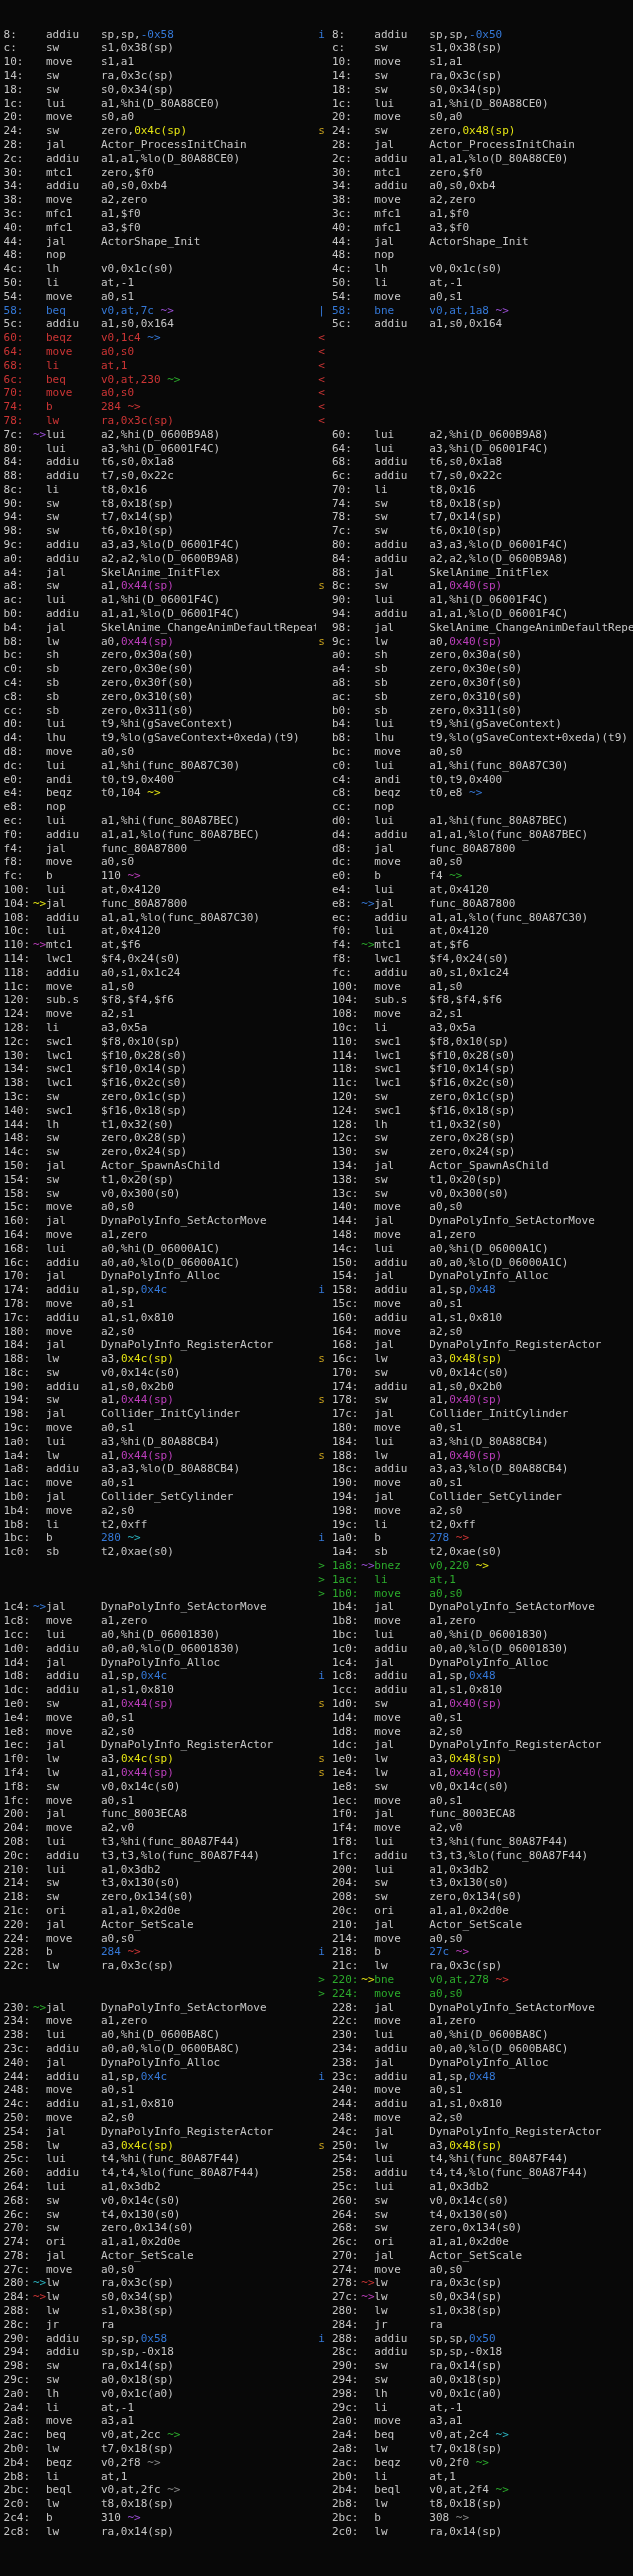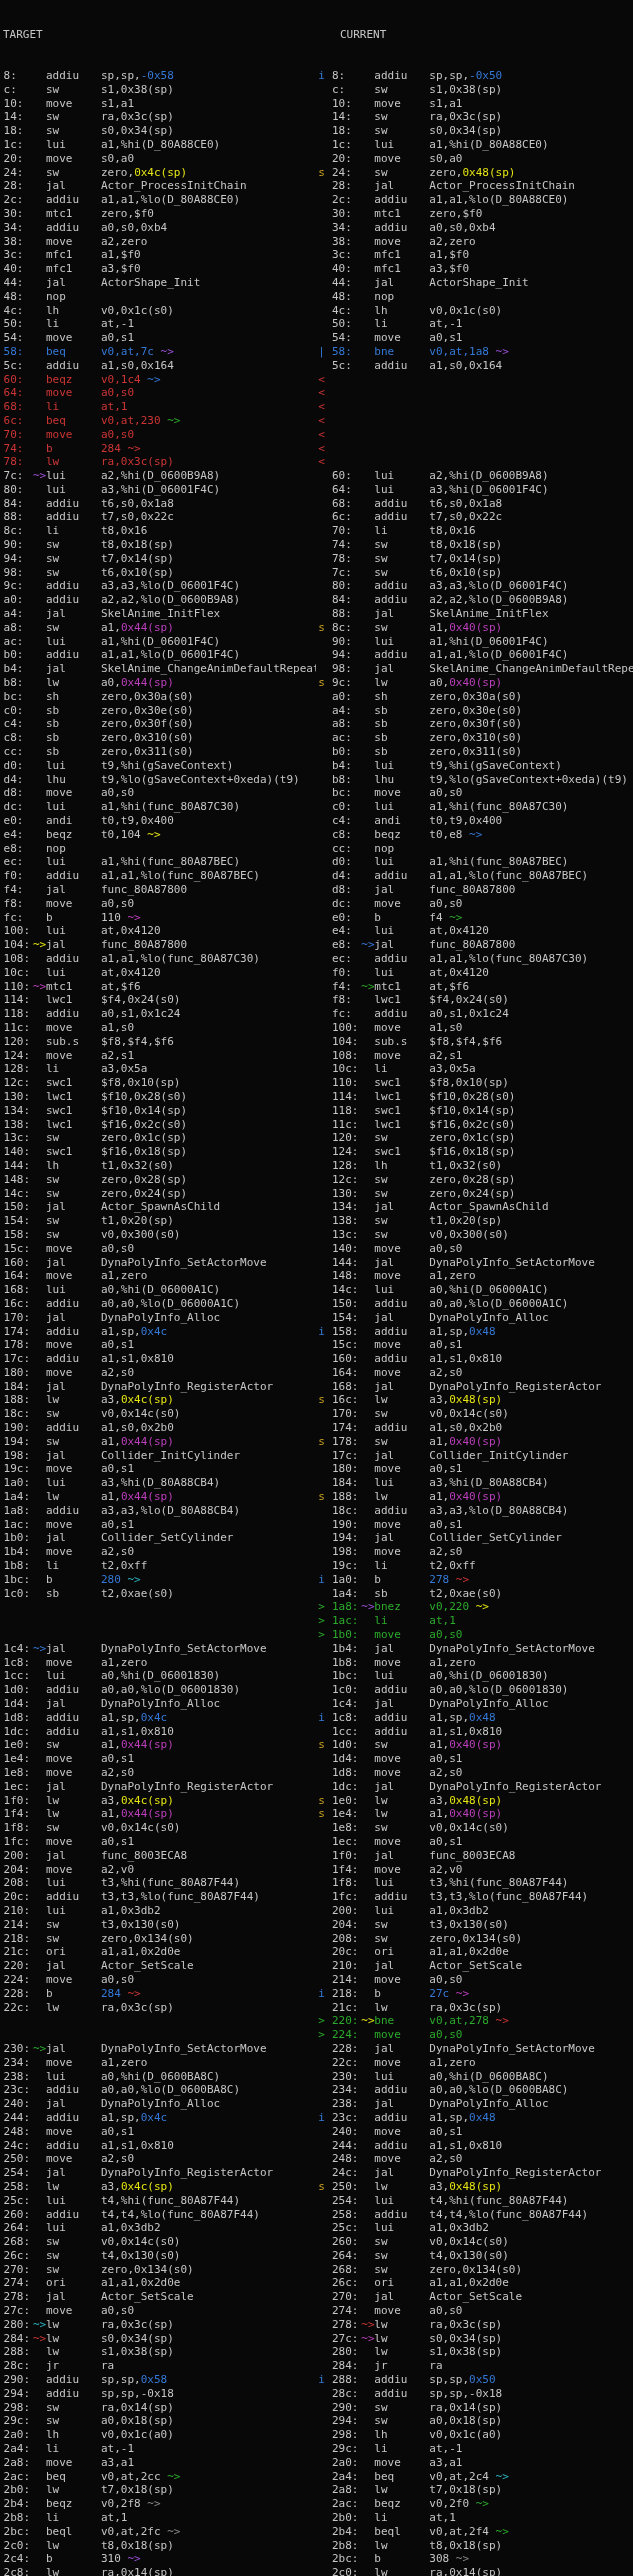--- a/index.html
+++ b/index.html
@@ -16,19 +16,15 @@
   .half.rgt{width:317px;}
   .a{display:inline-block;width:33px;padding-left:3.6px;box-sizing:border-box;}
   .ai{display:inline-block;width:13px;}
   .mn{display:inline-block;width:55px;}
   .mk{display:inline-block;width:12.3px;padding-left:2.2px;box-sizing:border-box;}
 </style>
 </head>
 <body>
 
 <div id="diff">
-  <div class="hdr">
-    <span class="hl">TARGET</span>
-    <span class="hr">CURRENT</span>
-  </div>
   <div id="rows"><div class="line"><span class="half"><span class="a">8:</span><span class="ai"> </span><span class="mn">addiu</span><span>sp,sp,</span><span style="color: rgb(53, 121, 216);">-0x58</span></span><span class="half rgt"><span class="mk" style="color: rgb(53, 121, 216);">i</span><span class="a">8:</span><span class="ai"> </span><span class="mn">addiu</span><span>sp,sp,</span><span style="color: rgb(53, 121, 216);">-0x50</span></span></div><div class="line"><span class="half"><span class="a">c:</span><span class="ai"> </span><span class="mn">sw</span><span>s1,0x38(sp)</span></span><span class="half rgt"><span class="mk"> </span><span class="a">c:</span><span class="ai"> </span><span class="mn">sw</span><span>s1,0x38(sp)</span></span></div><div class="line"><span class="half"><span class="a">10:</span><span class="ai"> </span><span class="mn">move</span><span>s1,a1</span></span><span class="half rgt"><span class="mk"> </span><span class="a">10:</span><span class="ai"> </span><span class="mn">move</span><span>s1,a1</span></span></div><div class="line"><span class="half"><span class="a">14:</span><span class="ai"> </span><span class="mn">sw</span><span>ra,0x3c(sp)</span></span><span class="half rgt"><span class="mk"> </span><span class="a">14:</span><span class="ai"> </span><span class="mn">sw</span><span>ra,0x3c(sp)</span></span></div><div class="line"><span class="half"><span class="a">18:</span><span class="ai"> </span><span class="mn">sw</span><span>s0,0x34(sp)</span></span><span class="half rgt"><span class="mk"> </span><span class="a">18:</span><span class="ai"> </span><span class="mn">sw</span><span>s0,0x34(sp)</span></span></div><div class="line"><span class="half"><span class="a">1c:</span><span class="ai"> </span><span class="mn">lui</span><span>a1,%hi(D_80A88CE0)</span></span><span class="half rgt"><span class="mk"> </span><span class="a">1c:</span><span class="ai"> </span><span class="mn">lui</span><span>a1,%hi(D_80A88CE0)</span></span></div><div class="line"><span class="half"><span class="a">20:</span><span class="ai"> </span><span class="mn">move</span><span>s0,a0</span></span><span class="half rgt"><span class="mk"> </span><span class="a">20:</span><span class="ai"> </span><span class="mn">move</span><span>s0,a0</span></span></div><div class="line"><span class="half"><span class="a">24:</span><span class="ai"> </span><span class="mn">sw</span><span>zero,</span><span style="color: rgb(229, 229, 18);">0x4c(sp)</span></span><span class="half rgt"><span class="mk" style="color: rgb(201, 162, 30);">s</span><span class="a">24:</span><span class="ai"> </span><span class="mn">sw</span><span>zero,</span><span style="color: rgb(229, 229, 18);">0x48(sp)</span></span></div><div class="line"><span class="half"><span class="a">28:</span><span class="ai"> </span><span class="mn">jal</span><span>Actor_ProcessInitChain</span></span><span class="half rgt"><span class="mk"> </span><span class="a">28:</span><span class="ai"> </span><span class="mn">jal</span><span>Actor_ProcessInitChain</span></span></div><div class="line"><span class="half"><span class="a">2c:</span><span class="ai"> </span><span class="mn">addiu</span><span>a1,a1,%lo(D_80A88CE0)</span></span><span class="half rgt"><span class="mk"> </span><span class="a">2c:</span><span class="ai"> </span><span class="mn">addiu</span><span>a1,a1,%lo(D_80A88CE0)</span></span></div><div class="line"><span class="half"><span class="a">30:</span><span class="ai"> </span><span class="mn">mtc1</span><span>zero,$f0</span></span><span class="half rgt"><span class="mk"> </span><span class="a">30:</span><span class="ai"> </span><span class="mn">mtc1</span><span>zero,$f0</span></span></div><div class="line"><span class="half"><span class="a">34:</span><span class="ai"> </span><span class="mn">addiu</span><span>a0,s0,0xb4</span></span><span class="half rgt"><span class="mk"> </span><span class="a">34:</span><span class="ai"> </span><span class="mn">addiu</span><span>a0,s0,0xb4</span></span></div><div class="line"><span class="half"><span class="a">38:</span><span class="ai"> </span><span class="mn">move</span><span>a2,zero</span></span><span class="half rgt"><span class="mk"> </span><span class="a">38:</span><span class="ai"> </span><span class="mn">move</span><span>a2,zero</span></span></div><div class="line"><span class="half"><span class="a">3c:</span><span class="ai"> </span><span class="mn">mfc1</span><span>a1,$f0</span></span><span class="half rgt"><span class="mk"> </span><span class="a">3c:</span><span class="ai"> </span><span class="mn">mfc1</span><span>a1,$f0</span></span></div><div class="line"><span class="half"><span class="a">40:</span><span class="ai"> </span><span class="mn">mfc1</span><span>a3,$f0</span></span><span class="half rgt"><span class="mk"> </span><span class="a">40:</span><span class="ai"> </span><span class="mn">mfc1</span><span>a3,$f0</span></span></div><div class="line"><span class="half"><span class="a">44:</span><span class="ai"> </span><span class="mn">jal</span><span>ActorShape_Init</span></span><span class="half rgt"><span class="mk"> </span><span class="a">44:</span><span class="ai"> </span><span class="mn">jal</span><span>ActorShape_Init</span></span></div><div class="line"><span class="half"><span class="a">48:</span><span class="ai"> </span><span class="mn">nop</span><span></span></span><span class="half rgt"><span class="mk"> </span><span class="a">48:</span><span class="ai"> </span><span class="mn">nop</span><span></span></span></div><div class="line"><span class="half"><span class="a">4c:</span><span class="ai"> </span><span class="mn">lh</span><span>v0,0x1c(s0)</span></span><span class="half rgt"><span class="mk"> </span><span class="a">4c:</span><span class="ai"> </span><span class="mn">lh</span><span>v0,0x1c(s0)</span></span></div><div class="line"><span class="half"><span class="a">50:</span><span class="ai"> </span><span class="mn">li</span><span>at,-1</span></span><span class="half rgt"><span class="mk"> </span><span class="a">50:</span><span class="ai"> </span><span class="mn">li</span><span>at,-1</span></span></div><div class="line"><span class="half"><span class="a">54:</span><span class="ai"> </span><span class="mn">move</span><span>a0,s1</span></span><span class="half rgt"><span class="mk"> </span><span class="a">54:</span><span class="ai"> </span><span class="mn">move</span><span>a0,s1</span></span></div><div class="line"><span class="half"><span class="a" style="color: rgb(53, 121, 216);">58:</span><span class="ai"> </span><span class="mn" style="color: rgb(53, 121, 216);">beq</span><span style="color: rgb(53, 121, 216);">v0,at,7c</span><span style="color: rgb(155, 79, 214);"> ~&gt;</span></span><span class="half rgt"><span class="mk" style="color: rgb(53, 121, 216);">|</span><span class="a" style="color: rgb(53, 121, 216);">58:</span><span class="ai"> </span><span class="mn" style="color: rgb(53, 121, 216);">bne</span><span style="color: rgb(53, 121, 216);">v0,at,1a8</span><span style="color: rgb(155, 79, 214);"> ~&gt;</span></span></div><div class="line"><span class="half"><span class="a">5c:</span><span class="ai"> </span><span class="mn">addiu</span><span>a1,s0,0x164</span></span><span class="half rgt"><span class="mk"> </span><span class="a">5c:</span><span class="ai"> </span><span class="mn">addiu</span><span>a1,s0,0x164</span></span></div><div class="line"><span class="half"><span class="a" style="color: rgb(205, 53, 53);">60:</span><span class="ai"> </span><span class="mn" style="color: rgb(205, 53, 53);">beqz</span><span style="color: rgb(205, 53, 53);">v0,1c4</span><span style="color: rgb(53, 121, 216);"> ~&gt;</span></span><span class="half rgt"><span class="mk" style="color: rgb(205, 53, 53);">&lt;</span></span></div><div class="line"><span class="half"><span class="a" style="color: rgb(205, 53, 53);">64:</span><span class="ai"> </span><span class="mn" style="color: rgb(205, 53, 53);">move</span><span style="color: rgb(205, 53, 53);">a0,s0</span></span><span class="half rgt"><span class="mk" style="color: rgb(205, 53, 53);">&lt;</span></span></div><div class="line"><span class="half"><span class="a" style="color: rgb(205, 53, 53);">68:</span><span class="ai"> </span><span class="mn" style="color: rgb(205, 53, 53);">li</span><span style="color: rgb(205, 53, 53);">at,1</span></span><span class="half rgt"><span class="mk" style="color: rgb(205, 53, 53);">&lt;</span></span></div><div class="line"><span class="half"><span class="a" style="color: rgb(205, 53, 53);">6c:</span><span class="ai"> </span><span class="mn" style="color: rgb(205, 53, 53);">beq</span><span style="color: rgb(205, 53, 53);">v0,at,230</span><span style="color: rgb(44, 171, 44);"> ~&gt;</span></span><span class="half rgt"><span class="mk" style="color: rgb(205, 53, 53);">&lt;</span></span></div><div class="line"><span class="half"><span class="a" style="color: rgb(205, 53, 53);">70:</span><span class="ai"> </span><span class="mn" style="color: rgb(205, 53, 53);">move</span><span style="color: rgb(205, 53, 53);">a0,s0</span></span><span class="half rgt"><span class="mk" style="color: rgb(205, 53, 53);">&lt;</span></span></div><div class="line"><span class="half"><span class="a" style="color: rgb(205, 53, 53);">74:</span><span class="ai"> </span><span class="mn" style="color: rgb(205, 53, 53);">b</span><span style="color: rgb(205, 53, 53);">284</span><span style="color: rgb(205, 53, 53);"> ~&gt;</span></span><span class="half rgt"><span class="mk" style="color: rgb(205, 53, 53);">&lt;</span></span></div><div class="line"><span class="half"><span class="a" style="color: rgb(205, 53, 53);">78:</span><span class="ai"> </span><span class="mn" style="color: rgb(205, 53, 53);">lw</span><span style="color: rgb(205, 53, 53);">ra,0x3c(sp)</span></span><span class="half rgt"><span class="mk" style="color: rgb(205, 53, 53);">&lt;</span></span></div><div class="line"><span class="half"><span class="a">7c:</span><span class="ai" style="color: rgb(155, 79, 214);">~&gt;</span><span class="mn">lui</span><span>a2,%hi(D_0600B9A8)</span></span><span class="half rgt"><span class="mk"> </span><span class="a">60:</span><span class="ai"> </span><span class="mn">lui</span><span>a2,%hi(D_0600B9A8)</span></span></div><div class="line"><span class="half"><span class="a">80:</span><span class="ai"> </span><span class="mn">lui</span><span>a3,%hi(D_06001F4C)</span></span><span class="half rgt"><span class="mk"> </span><span class="a">64:</span><span class="ai"> </span><span class="mn">lui</span><span>a3,%hi(D_06001F4C)</span></span></div><div class="line"><span class="half"><span class="a">84:</span><span class="ai"> </span><span class="mn">addiu</span><span>t6,s0,0x1a8</span></span><span class="half rgt"><span class="mk"> </span><span class="a">68:</span><span class="ai"> </span><span class="mn">addiu</span><span>t6,s0,0x1a8</span></span></div><div class="line"><span class="half"><span class="a">88:</span><span class="ai"> </span><span class="mn">addiu</span><span>t7,s0,0x22c</span></span><span class="half rgt"><span class="mk"> </span><span class="a">6c:</span><span class="ai"> </span><span class="mn">addiu</span><span>t7,s0,0x22c</span></span></div><div class="line"><span class="half"><span class="a">8c:</span><span class="ai"> </span><span class="mn">li</span><span>t8,0x16</span></span><span class="half rgt"><span class="mk"> </span><span class="a">70:</span><span class="ai"> </span><span class="mn">li</span><span>t8,0x16</span></span></div><div class="line"><span class="half"><span class="a">90:</span><span class="ai"> </span><span class="mn">sw</span><span>t8,0x18(sp)</span></span><span class="half rgt"><span class="mk"> </span><span class="a">74:</span><span class="ai"> </span><span class="mn">sw</span><span>t8,0x18(sp)</span></span></div><div class="line"><span class="half"><span class="a">94:</span><span class="ai"> </span><span class="mn">sw</span><span>t7,0x14(sp)</span></span><span class="half rgt"><span class="mk"> </span><span class="a">78:</span><span class="ai"> </span><span class="mn">sw</span><span>t7,0x14(sp)</span></span></div><div class="line"><span class="half"><span class="a">98:</span><span class="ai"> </span><span class="mn">sw</span><span>t6,0x10(sp)</span></span><span class="half rgt"><span class="mk"> </span><span class="a">7c:</span><span class="ai"> </span><span class="mn">sw</span><span>t6,0x10(sp)</span></span></div><div class="line"><span class="half"><span class="a">9c:</span><span class="ai"> </span><span class="mn">addiu</span><span>a3,a3,%lo(D_06001F4C)</span></span><span class="half rgt"><span class="mk"> </span><span class="a">80:</span><span class="ai"> </span><span class="mn">addiu</span><span>a3,a3,%lo(D_06001F4C)</span></span></div><div class="line"><span class="half"><span class="a">a0:</span><span class="ai"> </span><span class="mn">addiu</span><span>a2,a2,%lo(D_0600B9A8)</span></span><span class="half rgt"><span class="mk"> </span><span class="a">84:</span><span class="ai"> </span><span class="mn">addiu</span><span>a2,a2,%lo(D_0600B9A8)</span></span></div><div class="line"><span class="half"><span class="a">a4:</span><span class="ai"> </span><span class="mn">jal</span><span>SkelAnime_InitFlex</span></span><span class="half rgt"><span class="mk"> </span><span class="a">88:</span><span class="ai"> </span><span class="mn">jal</span><span>SkelAnime_InitFlex</span></span></div><div class="line"><span class="half"><span class="a">a8:</span><span class="ai"> </span><span class="mn">sw</span><span>a1,</span><span style="color: rgb(188, 63, 188);">0x44(sp)</span></span><span class="half rgt"><span class="mk" style="color: rgb(201, 162, 30);">s</span><span class="a">8c:</span><span class="ai"> </span><span class="mn">sw</span><span>a1,</span><span style="color: rgb(188, 63, 188);">0x40(sp)</span></span></div><div class="line"><span class="half"><span class="a">ac:</span><span class="ai"> </span><span class="mn">lui</span><span>a1,%hi(D_06001F4C)</span></span><span class="half rgt"><span class="mk"> </span><span class="a">90:</span><span class="ai"> </span><span class="mn">lui</span><span>a1,%hi(D_06001F4C)</span></span></div><div class="line"><span class="half"><span class="a">b0:</span><span class="ai"> </span><span class="mn">addiu</span><span>a1,a1,%lo(D_06001F4C)</span></span><span class="half rgt"><span class="mk"> </span><span class="a">94:</span><span class="ai"> </span><span class="mn">addiu</span><span>a1,a1,%lo(D_06001F4C)</span></span></div><div class="line"><span class="half"><span class="a">b4:</span><span class="ai"> </span><span class="mn">jal</span><span>SkelAnime_ChangeAnimDefaultRepeat</span></span><span class="half rgt"><span class="mk"> </span><span class="a">98:</span><span class="ai"> </span><span class="mn">jal</span><span>SkelAnime_ChangeAnimDefaultRepeat</span></span></div><div class="line"><span class="half"><span class="a">b8:</span><span class="ai"> </span><span class="mn">lw</span><span>a0,</span><span style="color: rgb(188, 63, 188);">0x44(sp)</span></span><span class="half rgt"><span class="mk" style="color: rgb(201, 162, 30);">s</span><span class="a">9c:</span><span class="ai"> </span><span class="mn">lw</span><span>a0,</span><span style="color: rgb(188, 63, 188);">0x40(sp)</span></span></div><div class="line"><span class="half"><span class="a">bc:</span><span class="ai"> </span><span class="mn">sh</span><span>zero,0x30a(s0)</span></span><span class="half rgt"><span class="mk"> </span><span class="a">a0:</span><span class="ai"> </span><span class="mn">sh</span><span>zero,0x30a(s0)</span></span></div><div class="line"><span class="half"><span class="a">c0:</span><span class="ai"> </span><span class="mn">sb</span><span>zero,0x30e(s0)</span></span><span class="half rgt"><span class="mk"> </span><span class="a">a4:</span><span class="ai"> </span><span class="mn">sb</span><span>zero,0x30e(s0)</span></span></div><div class="line"><span class="half"><span class="a">c4:</span><span class="ai"> </span><span class="mn">sb</span><span>zero,0x30f(s0)</span></span><span class="half rgt"><span class="mk"> </span><span class="a">a8:</span><span class="ai"> </span><span class="mn">sb</span><span>zero,0x30f(s0)</span></span></div><div class="line"><span class="half"><span class="a">c8:</span><span class="ai"> </span><span class="mn">sb</span><span>zero,0x310(s0)</span></span><span class="half rgt"><span class="mk"> </span><span class="a">ac:</span><span class="ai"> </span><span class="mn">sb</span><span>zero,0x310(s0)</span></span></div><div class="line"><span class="half"><span class="a">cc:</span><span class="ai"> </span><span class="mn">sb</span><span>zero,0x311(s0)</span></span><span class="half rgt"><span class="mk"> </span><span class="a">b0:</span><span class="ai"> </span><span class="mn">sb</span><span>zero,0x311(s0)</span></span></div><div class="line"><span class="half"><span class="a">d0:</span><span class="ai"> </span><span class="mn">lui</span><span>t9,%hi(gSaveContext)</span></span><span class="half rgt"><span class="mk"> </span><span class="a">b4:</span><span class="ai"> </span><span class="mn">lui</span><span>t9,%hi(gSaveContext)</span></span></div><div class="line"><span class="half"><span class="a">d4:</span><span class="ai"> </span><span class="mn">lhu</span><span>t9,%lo(gSaveContext+0xeda)(t9)</span></span><span class="half rgt"><span class="mk"> </span><span class="a">b8:</span><span class="ai"> </span><span class="mn">lhu</span><span>t9,%lo(gSaveContext+0xeda)(t9)</span></span></div><div class="line"><span class="half"><span class="a">d8:</span><span class="ai"> </span><span class="mn">move</span><span>a0,s0</span></span><span class="half rgt"><span class="mk"> </span><span class="a">bc:</span><span class="ai"> </span><span class="mn">move</span><span>a0,s0</span></span></div><div class="line"><span class="half"><span class="a">dc:</span><span class="ai"> </span><span class="mn">lui</span><span>a1,%hi(func_80A87C30)</span></span><span class="half rgt"><span class="mk"> </span><span class="a">c0:</span><span class="ai"> </span><span class="mn">lui</span><span>a1,%hi(func_80A87C30)</span></span></div><div class="line"><span class="half"><span class="a">e0:</span><span class="ai"> </span><span class="mn">andi</span><span>t0,t9,0x400</span></span><span class="half rgt"><span class="mk"> </span><span class="a">c4:</span><span class="ai"> </span><span class="mn">andi</span><span>t0,t9,0x400</span></span></div><div class="line"><span class="half"><span class="a">e4:</span><span class="ai"> </span><span class="mn">beqz</span><span>t0,104</span><span style="color: rgb(229, 229, 18);"> ~&gt;</span></span><span class="half rgt"><span class="mk"> </span><span class="a">c8:</span><span class="ai"> </span><span class="mn">beqz</span><span>t0,e8</span><span style="color: rgb(53, 121, 216);"> ~&gt;</span></span></div><div class="line"><span class="half"><span class="a">e8:</span><span class="ai"> </span><span class="mn">nop</span><span></span></span><span class="half rgt"><span class="mk"> </span><span class="a">cc:</span><span class="ai"> </span><span class="mn">nop</span><span></span></span></div><div class="line"><span class="half"><span class="a">ec:</span><span class="ai"> </span><span class="mn">lui</span><span>a1,%hi(func_80A87BEC)</span></span><span class="half rgt"><span class="mk"> </span><span class="a">d0:</span><span class="ai"> </span><span class="mn">lui</span><span>a1,%hi(func_80A87BEC)</span></span></div><div class="line"><span class="half"><span class="a">f0:</span><span class="ai"> </span><span class="mn">addiu</span><span>a1,a1,%lo(func_80A87BEC)</span></span><span class="half rgt"><span class="mk"> </span><span class="a">d4:</span><span class="ai"> </span><span class="mn">addiu</span><span>a1,a1,%lo(func_80A87BEC)</span></span></div><div class="line"><span class="half"><span class="a">f4:</span><span class="ai"> </span><span class="mn">jal</span><span>func_80A87800</span></span><span class="half rgt"><span class="mk"> </span><span class="a">d8:</span><span class="ai"> </span><span class="mn">jal</span><span>func_80A87800</span></span></div><div class="line"><span class="half"><span class="a">f8:</span><span class="ai"> </span><span class="mn">move</span><span>a0,s0</span></span><span class="half rgt"><span class="mk"> </span><span class="a">dc:</span><span class="ai"> </span><span class="mn">move</span><span>a0,s0</span></span></div><div class="line"><span class="half"><span class="a">fc:</span><span class="ai"> </span><span class="mn">b</span><span>110</span><span style="color: rgb(188, 63, 188);"> ~&gt;</span></span><span class="half rgt"><span class="mk"> </span><span class="a">e0:</span><span class="ai"> </span><span class="mn">b</span><span>f4</span><span style="color: rgb(44, 171, 44);"> ~&gt;</span></span></div><div class="line"><span class="half"><span class="a">100:</span><span class="ai"> </span><span class="mn">lui</span><span>at,0x4120</span></span><span class="half rgt"><span class="mk"> </span><span class="a">e4:</span><span class="ai"> </span><span class="mn">lui</span><span>at,0x4120</span></span></div><div class="line"><span class="half"><span class="a">104:</span><span class="ai" style="color: rgb(229, 229, 18);">~&gt;</span><span class="mn">jal</span><span>func_80A87800</span></span><span class="half rgt"><span class="mk"> </span><span class="a">e8:</span><span class="ai" style="color: rgb(53, 121, 216);">~&gt;</span><span class="mn">jal</span><span>func_80A87800</span></span></div><div class="line"><span class="half"><span class="a">108:</span><span class="ai"> </span><span class="mn">addiu</span><span>a1,a1,%lo(func_80A87C30)</span></span><span class="half rgt"><span class="mk"> </span><span class="a">ec:</span><span class="ai"> </span><span class="mn">addiu</span><span>a1,a1,%lo(func_80A87C30)</span></span></div><div class="line"><span class="half"><span class="a">10c:</span><span class="ai"> </span><span class="mn">lui</span><span>at,0x4120</span></span><span class="half rgt"><span class="mk"> </span><span class="a">f0:</span><span class="ai"> </span><span class="mn">lui</span><span>at,0x4120</span></span></div><div class="line"><span class="half"><span class="a">110:</span><span class="ai" style="color: rgb(188, 63, 188);">~&gt;</span><span class="mn">mtc1</span><span>at,$f6</span></span><span class="half rgt"><span class="mk"> </span><span class="a">f4:</span><span class="ai" style="color: rgb(44, 171, 44);">~&gt;</span><span class="mn">mtc1</span><span>at,$f6</span></span></div><div class="line"><span class="half"><span class="a">114:</span><span class="ai"> </span><span class="mn">lwc1</span><span>$f4,0x24(s0)</span></span><span class="half rgt"><span class="mk"> </span><span class="a">f8:</span><span class="ai"> </span><span class="mn">lwc1</span><span>$f4,0x24(s0)</span></span></div><div class="line"><span class="half"><span class="a">118:</span><span class="ai"> </span><span class="mn">addiu</span><span>a0,s1,0x1c24</span></span><span class="half rgt"><span class="mk"> </span><span class="a">fc:</span><span class="ai"> </span><span class="mn">addiu</span><span>a0,s1,0x1c24</span></span></div><div class="line"><span class="half"><span class="a">11c:</span><span class="ai"> </span><span class="mn">move</span><span>a1,s0</span></span><span class="half rgt"><span class="mk"> </span><span class="a">100:</span><span class="ai"> </span><span class="mn">move</span><span>a1,s0</span></span></div><div class="line"><span class="half"><span class="a">120:</span><span class="ai"> </span><span class="mn">sub.s</span><span>$f8,$f4,$f6</span></span><span class="half rgt"><span class="mk"> </span><span class="a">104:</span><span class="ai"> </span><span class="mn">sub.s</span><span>$f8,$f4,$f6</span></span></div><div class="line"><span class="half"><span class="a">124:</span><span class="ai"> </span><span class="mn">move</span><span>a2,s1</span></span><span class="half rgt"><span class="mk"> </span><span class="a">108:</span><span class="ai"> </span><span class="mn">move</span><span>a2,s1</span></span></div><div class="line"><span class="half"><span class="a">128:</span><span class="ai"> </span><span class="mn">li</span><span>a3,0x5a</span></span><span class="half rgt"><span class="mk"> </span><span class="a">10c:</span><span class="ai"> </span><span class="mn">li</span><span>a3,0x5a</span></span></div><div class="line"><span class="half"><span class="a">12c:</span><span class="ai"> </span><span class="mn">swc1</span><span>$f8,0x10(sp)</span></span><span class="half rgt"><span class="mk"> </span><span class="a">110:</span><span class="ai"> </span><span class="mn">swc1</span><span>$f8,0x10(sp)</span></span></div><div class="line"><span class="half"><span class="a">130:</span><span class="ai"> </span><span class="mn">lwc1</span><span>$f10,0x28(s0)</span></span><span class="half rgt"><span class="mk"> </span><span class="a">114:</span><span class="ai"> </span><span class="mn">lwc1</span><span>$f10,0x28(s0)</span></span></div><div class="line"><span class="half"><span class="a">134:</span><span class="ai"> </span><span class="mn">swc1</span><span>$f10,0x14(sp)</span></span><span class="half rgt"><span class="mk"> </span><span class="a">118:</span><span class="ai"> </span><span class="mn">swc1</span><span>$f10,0x14(sp)</span></span></div><div class="line"><span class="half"><span class="a">138:</span><span class="ai"> </span><span class="mn">lwc1</span><span>$f16,0x2c(s0)</span></span><span class="half rgt"><span class="mk"> </span><span class="a">11c:</span><span class="ai"> </span><span class="mn">lwc1</span><span>$f16,0x2c(s0)</span></span></div><div class="line"><span class="half"><span class="a">13c:</span><span class="ai"> </span><span class="mn">sw</span><span>zero,0x1c(sp)</span></span><span class="half rgt"><span class="mk"> </span><span class="a">120:</span><span class="ai"> </span><span class="mn">sw</span><span>zero,0x1c(sp)</span></span></div><div class="line"><span class="half"><span class="a">140:</span><span class="ai"> </span><span class="mn">swc1</span><span>$f16,0x18(sp)</span></span><span class="half rgt"><span class="mk"> </span><span class="a">124:</span><span class="ai"> </span><span class="mn">swc1</span><span>$f16,0x18(sp)</span></span></div><div class="line"><span class="half"><span class="a">144:</span><span class="ai"> </span><span class="mn">lh</span><span>t1,0x32(s0)</span></span><span class="half rgt"><span class="mk"> </span><span class="a">128:</span><span class="ai"> </span><span class="mn">lh</span><span>t1,0x32(s0)</span></span></div><div class="line"><span class="half"><span class="a">148:</span><span class="ai"> </span><span class="mn">sw</span><span>zero,0x28(sp)</span></span><span class="half rgt"><span class="mk"> </span><span class="a">12c:</span><span class="ai"> </span><span class="mn">sw</span><span>zero,0x28(sp)</span></span></div><div class="line"><span class="half"><span class="a">14c:</span><span class="ai"> </span><span class="mn">sw</span><span>zero,0x24(sp)</span></span><span class="half rgt"><span class="mk"> </span><span class="a">130:</span><span class="ai"> </span><span class="mn">sw</span><span>zero,0x24(sp)</span></span></div><div class="line"><span class="half"><span class="a">150:</span><span class="ai"> </span><span class="mn">jal</span><span>Actor_SpawnAsChild</span></span><span class="half rgt"><span class="mk"> </span><span class="a">134:</span><span class="ai"> </span><span class="mn">jal</span><span>Actor_SpawnAsChild</span></span></div><div class="line"><span class="half"><span class="a">154:</span><span class="ai"> </span><span class="mn">sw</span><span>t1,0x20(sp)</span></span><span class="half rgt"><span class="mk"> </span><span class="a">138:</span><span class="ai"> </span><span class="mn">sw</span><span>t1,0x20(sp)</span></span></div><div class="line"><span class="half"><span class="a">158:</span><span class="ai"> </span><span class="mn">sw</span><span>v0,0x300(s0)</span></span><span class="half rgt"><span class="mk"> </span><span class="a">13c:</span><span class="ai"> </span><span class="mn">sw</span><span>v0,0x300(s0)</span></span></div><div class="line"><span class="half"><span class="a">15c:</span><span class="ai"> </span><span class="mn">move</span><span>a0,s0</span></span><span class="half rgt"><span class="mk"> </span><span class="a">140:</span><span class="ai"> </span><span class="mn">move</span><span>a0,s0</span></span></div><div class="line"><span class="half"><span class="a">160:</span><span class="ai"> </span><span class="mn">jal</span><span>DynaPolyInfo_SetActorMove</span></span><span class="half rgt"><span class="mk"> </span><span class="a">144:</span><span class="ai"> </span><span class="mn">jal</span><span>DynaPolyInfo_SetActorMove</span></span></div><div class="line"><span class="half"><span class="a">164:</span><span class="ai"> </span><span class="mn">move</span><span>a1,zero</span></span><span class="half rgt"><span class="mk"> </span><span class="a">148:</span><span class="ai"> </span><span class="mn">move</span><span>a1,zero</span></span></div><div class="line"><span class="half"><span class="a">168:</span><span class="ai"> </span><span class="mn">lui</span><span>a0,%hi(D_06000A1C)</span></span><span class="half rgt"><span class="mk"> </span><span class="a">14c:</span><span class="ai"> </span><span class="mn">lui</span><span>a0,%hi(D_06000A1C)</span></span></div><div class="line"><span class="half"><span class="a">16c:</span><span class="ai"> </span><span class="mn">addiu</span><span>a0,a0,%lo(D_06000A1C)</span></span><span class="half rgt"><span class="mk"> </span><span class="a">150:</span><span class="ai"> </span><span class="mn">addiu</span><span>a0,a0,%lo(D_06000A1C)</span></span></div><div class="line"><span class="half"><span class="a">170:</span><span class="ai"> </span><span class="mn">jal</span><span>DynaPolyInfo_Alloc</span></span><span class="half rgt"><span class="mk"> </span><span class="a">154:</span><span class="ai"> </span><span class="mn">jal</span><span>DynaPolyInfo_Alloc</span></span></div><div class="line"><span class="half"><span class="a">174:</span><span class="ai"> </span><span class="mn">addiu</span><span>a1,sp,</span><span style="color: rgb(53, 121, 216);">0x4c</span></span><span class="half rgt"><span class="mk" style="color: rgb(53, 121, 216);">i</span><span class="a">158:</span><span class="ai"> </span><span class="mn">addiu</span><span>a1,sp,</span><span style="color: rgb(53, 121, 216);">0x48</span></span></div><div class="line"><span class="half"><span class="a">178:</span><span class="ai"> </span><span class="mn">move</span><span>a0,s1</span></span><span class="half rgt"><span class="mk"> </span><span class="a">15c:</span><span class="ai"> </span><span class="mn">move</span><span>a0,s1</span></span></div><div class="line"><span class="half"><span class="a">17c:</span><span class="ai"> </span><span class="mn">addiu</span><span>a1,s1,0x810</span></span><span class="half rgt"><span class="mk"> </span><span class="a">160:</span><span class="ai"> </span><span class="mn">addiu</span><span>a1,s1,0x810</span></span></div><div class="line"><span class="half"><span class="a">180:</span><span class="ai"> </span><span class="mn">move</span><span>a2,s0</span></span><span class="half rgt"><span class="mk"> </span><span class="a">164:</span><span class="ai"> </span><span class="mn">move</span><span>a2,s0</span></span></div><div class="line"><span class="half"><span class="a">184:</span><span class="ai"> </span><span class="mn">jal</span><span>DynaPolyInfo_RegisterActor</span></span><span class="half rgt"><span class="mk"> </span><span class="a">168:</span><span class="ai"> </span><span class="mn">jal</span><span>DynaPolyInfo_RegisterActor</span></span></div><div class="line"><span class="half"><span class="a">188:</span><span class="ai"> </span><span class="mn">lw</span><span>a3,</span><span style="color: rgb(229, 229, 18);">0x4c(sp)</span></span><span class="half rgt"><span class="mk" style="color: rgb(201, 162, 30);">s</span><span class="a">16c:</span><span class="ai"> </span><span class="mn">lw</span><span>a3,</span><span style="color: rgb(229, 229, 18);">0x48(sp)</span></span></div><div class="line"><span class="half"><span class="a">18c:</span><span class="ai"> </span><span class="mn">sw</span><span>v0,0x14c(s0)</span></span><span class="half rgt"><span class="mk"> </span><span class="a">170:</span><span class="ai"> </span><span class="mn">sw</span><span>v0,0x14c(s0)</span></span></div><div class="line"><span class="half"><span class="a">190:</span><span class="ai"> </span><span class="mn">addiu</span><span>a1,s0,0x2b0</span></span><span class="half rgt"><span class="mk"> </span><span class="a">174:</span><span class="ai"> </span><span class="mn">addiu</span><span>a1,s0,0x2b0</span></span></div><div class="line"><span class="half"><span class="a">194:</span><span class="ai"> </span><span class="mn">sw</span><span>a1,</span><span style="color: rgb(188, 63, 188);">0x44(sp)</span></span><span class="half rgt"><span class="mk" style="color: rgb(201, 162, 30);">s</span><span class="a">178:</span><span class="ai"> </span><span class="mn">sw</span><span>a1,</span><span style="color: rgb(188, 63, 188);">0x40(sp)</span></span></div><div class="line"><span class="half"><span class="a">198:</span><span class="ai"> </span><span class="mn">jal</span><span>Collider_InitCylinder</span></span><span class="half rgt"><span class="mk"> </span><span class="a">17c:</span><span class="ai"> </span><span class="mn">jal</span><span>Collider_InitCylinder</span></span></div><div class="line"><span class="half"><span class="a">19c:</span><span class="ai"> </span><span class="mn">move</span><span>a0,s1</span></span><span class="half rgt"><span class="mk"> </span><span class="a">180:</span><span class="ai"> </span><span class="mn">move</span><span>a0,s1</span></span></div><div class="line"><span class="half"><span class="a">1a0:</span><span class="ai"> </span><span class="mn">lui</span><span>a3,%hi(D_80A88CB4)</span></span><span class="half rgt"><span class="mk"> </span><span class="a">184:</span><span class="ai"> </span><span class="mn">lui</span><span>a3,%hi(D_80A88CB4)</span></span></div><div class="line"><span class="half"><span class="a">1a4:</span><span class="ai"> </span><span class="mn">lw</span><span>a1,</span><span style="color: rgb(188, 63, 188);">0x44(sp)</span></span><span class="half rgt"><span class="mk" style="color: rgb(201, 162, 30);">s</span><span class="a">188:</span><span class="ai"> </span><span class="mn">lw</span><span>a1,</span><span style="color: rgb(188, 63, 188);">0x40(sp)</span></span></div><div class="line"><span class="half"><span class="a">1a8:</span><span class="ai"> </span><span class="mn">addiu</span><span>a3,a3,%lo(D_80A88CB4)</span></span><span class="half rgt"><span class="mk"> </span><span class="a">18c:</span><span class="ai"> </span><span class="mn">addiu</span><span>a3,a3,%lo(D_80A88CB4)</span></span></div><div class="line"><span class="half"><span class="a">1ac:</span><span class="ai"> </span><span class="mn">move</span><span>a0,s1</span></span><span class="half rgt"><span class="mk"> </span><span class="a">190:</span><span class="ai"> </span><span class="mn">move</span><span>a0,s1</span></span></div><div class="line"><span class="half"><span class="a">1b0:</span><span class="ai"> </span><span class="mn">jal</span><span>Collider_SetCylinder</span></span><span class="half rgt"><span class="mk"> </span><span class="a">194:</span><span class="ai"> </span><span class="mn">jal</span><span>Collider_SetCylinder</span></span></div><div class="line"><span class="half"><span class="a">1b4:</span><span class="ai"> </span><span class="mn">move</span><span>a2,s0</span></span><span class="half rgt"><span class="mk"> </span><span class="a">198:</span><span class="ai"> </span><span class="mn">move</span><span>a2,s0</span></span></div><div class="line"><span class="half"><span class="a">1b8:</span><span class="ai"> </span><span class="mn">li</span><span>t2,0xff</span></span><span class="half rgt"><span class="mk"> </span><span class="a">19c:</span><span class="ai"> </span><span class="mn">li</span><span>t2,0xff</span></span></div><div class="line"><span class="half"><span class="a">1bc:</span><span class="ai"> </span><span class="mn">b</span><span style="color: rgb(53, 121, 216);">280</span><span style="color: rgb(43, 179, 192);"> ~&gt;</span></span><span class="half rgt"><span class="mk" style="color: rgb(53, 121, 216);">i</span><span class="a">1a0:</span><span class="ai"> </span><span class="mn">b</span><span style="color: rgb(53, 121, 216);">278</span><span style="color: rgb(205, 53, 53);"> ~&gt;</span></span></div><div class="line"><span class="half"><span class="a">1c0:</span><span class="ai"> </span><span class="mn">sb</span><span>t2,0xae(s0)</span></span><span class="half rgt"><span class="mk"> </span><span class="a">1a4:</span><span class="ai"> </span><span class="mn">sb</span><span>t2,0xae(s0)</span></span></div><div class="line"><span class="half"></span><span class="half rgt"><span class="mk" style="color: rgb(44, 171, 44);">&gt;</span><span class="a" style="color: rgb(44, 171, 44);">1a8:</span><span class="ai" style="color: rgb(155, 79, 214);">~&gt;</span><span class="mn" style="color: rgb(44, 171, 44);">bnez</span><span style="color: rgb(44, 171, 44);">v0,220</span><span style="color: rgb(229, 229, 18);"> ~&gt;</span></span></div><div class="line"><span class="half"></span><span class="half rgt"><span class="mk" style="color: rgb(44, 171, 44);">&gt;</span><span class="a" style="color: rgb(44, 171, 44);">1ac:</span><span class="ai"> </span><span class="mn" style="color: rgb(44, 171, 44);">li</span><span style="color: rgb(44, 171, 44);">at,1</span></span></div><div class="line"><span class="half"></span><span class="half rgt"><span class="mk" style="color: rgb(44, 171, 44);">&gt;</span><span class="a" style="color: rgb(44, 171, 44);">1b0:</span><span class="ai"> </span><span class="mn" style="color: rgb(44, 171, 44);">move</span><span style="color: rgb(44, 171, 44);">a0,s0</span></span></div><div class="line"><span class="half"><span class="a">1c4:</span><span class="ai" style="color: rgb(53, 121, 216);">~&gt;</span><span class="mn">jal</span><span>DynaPolyInfo_SetActorMove</span></span><span class="half rgt"><span class="mk"> </span><span class="a">1b4:</span><span class="ai"> </span><span class="mn">jal</span><span>DynaPolyInfo_SetActorMove</span></span></div><div class="line"><span class="half"><span class="a">1c8:</span><span class="ai"> </span><span class="mn">move</span><span>a1,zero</span></span><span class="half rgt"><span class="mk"> </span><span class="a">1b8:</span><span class="ai"> </span><span class="mn">move</span><span>a1,zero</span></span></div><div class="line"><span class="half"><span class="a">1cc:</span><span class="ai"> </span><span class="mn">lui</span><span>a0,%hi(D_06001830)</span></span><span class="half rgt"><span class="mk"> </span><span class="a">1bc:</span><span class="ai"> </span><span class="mn">lui</span><span>a0,%hi(D_06001830)</span></span></div><div class="line"><span class="half"><span class="a">1d0:</span><span class="ai"> </span><span class="mn">addiu</span><span>a0,a0,%lo(D_06001830)</span></span><span class="half rgt"><span class="mk"> </span><span class="a">1c0:</span><span class="ai"> </span><span class="mn">addiu</span><span>a0,a0,%lo(D_06001830)</span></span></div><div class="line"><span class="half"><span class="a">1d4:</span><span class="ai"> </span><span class="mn">jal</span><span>DynaPolyInfo_Alloc</span></span><span class="half rgt"><span class="mk"> </span><span class="a">1c4:</span><span class="ai"> </span><span class="mn">jal</span><span>DynaPolyInfo_Alloc</span></span></div><div class="line"><span class="half"><span class="a">1d8:</span><span class="ai"> </span><span class="mn">addiu</span><span>a1,sp,</span><span style="color: rgb(53, 121, 216);">0x4c</span></span><span class="half rgt"><span class="mk" style="color: rgb(53, 121, 216);">i</span><span class="a">1c8:</span><span class="ai"> </span><span class="mn">addiu</span><span>a1,sp,</span><span style="color: rgb(53, 121, 216);">0x48</span></span></div><div class="line"><span class="half"><span class="a">1dc:</span><span class="ai"> </span><span class="mn">addiu</span><span>a1,s1,0x810</span></span><span class="half rgt"><span class="mk"> </span><span class="a">1cc:</span><span class="ai"> </span><span class="mn">addiu</span><span>a1,s1,0x810</span></span></div><div class="line"><span class="half"><span class="a">1e0:</span><span class="ai"> </span><span class="mn">sw</span><span>a1,</span><span style="color: rgb(188, 63, 188);">0x44(sp)</span></span><span class="half rgt"><span class="mk" style="color: rgb(201, 162, 30);">s</span><span class="a">1d0:</span><span class="ai"> </span><span class="mn">sw</span><span>a1,</span><span style="color: rgb(188, 63, 188);">0x40(sp)</span></span></div><div class="line"><span class="half"><span class="a">1e4:</span><span class="ai"> </span><span class="mn">move</span><span>a0,s1</span></span><span class="half rgt"><span class="mk"> </span><span class="a">1d4:</span><span class="ai"> </span><span class="mn">move</span><span>a0,s1</span></span></div><div class="line"><span class="half"><span class="a">1e8:</span><span class="ai"> </span><span class="mn">move</span><span>a2,s0</span></span><span class="half rgt"><span class="mk"> </span><span class="a">1d8:</span><span class="ai"> </span><span class="mn">move</span><span>a2,s0</span></span></div><div class="line"><span class="half"><span class="a">1ec:</span><span class="ai"> </span><span class="mn">jal</span><span>DynaPolyInfo_RegisterActor</span></span><span class="half rgt"><span class="mk"> </span><span class="a">1dc:</span><span class="ai"> </span><span class="mn">jal</span><span>DynaPolyInfo_RegisterActor</span></span></div><div class="line"><span class="half"><span class="a">1f0:</span><span class="ai"> </span><span class="mn">lw</span><span>a3,</span><span style="color: rgb(229, 229, 18);">0x4c(sp)</span></span><span class="half rgt"><span class="mk" style="color: rgb(201, 162, 30);">s</span><span class="a">1e0:</span><span class="ai"> </span><span class="mn">lw</span><span>a3,</span><span style="color: rgb(229, 229, 18);">0x48(sp)</span></span></div><div class="line"><span class="half"><span class="a">1f4:</span><span class="ai"> </span><span class="mn">lw</span><span>a1,</span><span style="color: rgb(188, 63, 188);">0x44(sp)</span></span><span class="half rgt"><span class="mk" style="color: rgb(201, 162, 30);">s</span><span class="a">1e4:</span><span class="ai"> </span><span class="mn">lw</span><span>a1,</span><span style="color: rgb(188, 63, 188);">0x40(sp)</span></span></div><div class="line"><span class="half"><span class="a">1f8:</span><span class="ai"> </span><span class="mn">sw</span><span>v0,0x14c(s0)</span></span><span class="half rgt"><span class="mk"> </span><span class="a">1e8:</span><span class="ai"> </span><span class="mn">sw</span><span>v0,0x14c(s0)</span></span></div><div class="line"><span class="half"><span class="a">1fc:</span><span class="ai"> </span><span class="mn">move</span><span>a0,s1</span></span><span class="half rgt"><span class="mk"> </span><span class="a">1ec:</span><span class="ai"> </span><span class="mn">move</span><span>a0,s1</span></span></div><div class="line"><span class="half"><span class="a">200:</span><span class="ai"> </span><span class="mn">jal</span><span>func_8003ECA8</span></span><span class="half rgt"><span class="mk"> </span><span class="a">1f0:</span><span class="ai"> </span><span class="mn">jal</span><span>func_8003ECA8</span></span></div><div class="line"><span class="half"><span class="a">204:</span><span class="ai"> </span><span class="mn">move</span><span>a2,v0</span></span><span class="half rgt"><span class="mk"> </span><span class="a">1f4:</span><span class="ai"> </span><span class="mn">move</span><span>a2,v0</span></span></div><div class="line"><span class="half"><span class="a">208:</span><span class="ai"> </span><span class="mn">lui</span><span>t3,%hi(func_80A87F44)</span></span><span class="half rgt"><span class="mk"> </span><span class="a">1f8:</span><span class="ai"> </span><span class="mn">lui</span><span>t3,%hi(func_80A87F44)</span></span></div><div class="line"><span class="half"><span class="a">20c:</span><span class="ai"> </span><span class="mn">addiu</span><span>t3,t3,%lo(func_80A87F44)</span></span><span class="half rgt"><span class="mk"> </span><span class="a">1fc:</span><span class="ai"> </span><span class="mn">addiu</span><span>t3,t3,%lo(func_80A87F44)</span></span></div><div class="line"><span class="half"><span class="a">210:</span><span class="ai"> </span><span class="mn">lui</span><span>a1,0x3db2</span></span><span class="half rgt"><span class="mk"> </span><span class="a">200:</span><span class="ai"> </span><span class="mn">lui</span><span>a1,0x3db2</span></span></div><div class="line"><span class="half"><span class="a">214:</span><span class="ai"> </span><span class="mn">sw</span><span>t3,0x130(s0)</span></span><span class="half rgt"><span class="mk"> </span><span class="a">204:</span><span class="ai"> </span><span class="mn">sw</span><span>t3,0x130(s0)</span></span></div><div class="line"><span class="half"><span class="a">218:</span><span class="ai"> </span><span class="mn">sw</span><span>zero,0x134(s0)</span></span><span class="half rgt"><span class="mk"> </span><span class="a">208:</span><span class="ai"> </span><span class="mn">sw</span><span>zero,0x134(s0)</span></span></div><div class="line"><span class="half"><span class="a">21c:</span><span class="ai"> </span><span class="mn">ori</span><span>a1,a1,0x2d0e</span></span><span class="half rgt"><span class="mk"> </span><span class="a">20c:</span><span class="ai"> </span><span class="mn">ori</span><span>a1,a1,0x2d0e</span></span></div><div class="line"><span class="half"><span class="a">220:</span><span class="ai"> </span><span class="mn">jal</span><span>Actor_SetScale</span></span><span class="half rgt"><span class="mk"> </span><span class="a">210:</span><span class="ai"> </span><span class="mn">jal</span><span>Actor_SetScale</span></span></div><div class="line"><span class="half"><span class="a">224:</span><span class="ai"> </span><span class="mn">move</span><span>a0,s0</span></span><span class="half rgt"><span class="mk"> </span><span class="a">214:</span><span class="ai"> </span><span class="mn">move</span><span>a0,s0</span></span></div><div class="line"><span class="half"><span class="a">228:</span><span class="ai"> </span><span class="mn">b</span><span style="color: rgb(53, 121, 216);">284</span><span style="color: rgb(205, 53, 53);"> ~&gt;</span></span><span class="half rgt"><span class="mk" style="color: rgb(53, 121, 216);">i</span><span class="a">218:</span><span class="ai"> </span><span class="mn">b</span><span style="color: rgb(53, 121, 216);">27c</span><span style="color: rgb(188, 63, 188);"> ~&gt;</span></span></div><div class="line"><span class="half"><span class="a">22c:</span><span class="ai"> </span><span class="mn">lw</span><span>ra,0x3c(sp)</span></span><span class="half rgt"><span class="mk"> </span><span class="a">21c:</span><span class="ai"> </span><span class="mn">lw</span><span>ra,0x3c(sp)</span></span></div><div class="line"><span class="half"></span><span class="half rgt"><span class="mk" style="color: rgb(44, 171, 44);">&gt;</span><span class="a" style="color: rgb(44, 171, 44);">220:</span><span class="ai" style="color: rgb(229, 229, 18);">~&gt;</span><span class="mn" style="color: rgb(44, 171, 44);">bne</span><span style="color: rgb(44, 171, 44);">v0,at,278</span><span style="color: rgb(205, 53, 53);"> ~&gt;</span></span></div><div class="line"><span class="half"></span><span class="half rgt"><span class="mk" style="color: rgb(44, 171, 44);">&gt;</span><span class="a" style="color: rgb(44, 171, 44);">224:</span><span class="ai"> </span><span class="mn" style="color: rgb(44, 171, 44);">move</span><span style="color: rgb(44, 171, 44);">a0,s0</span></span></div><div class="line"><span class="half"><span class="a">230:</span><span class="ai" style="color: rgb(44, 171, 44);">~&gt;</span><span class="mn">jal</span><span>DynaPolyInfo_SetActorMove</span></span><span class="half rgt"><span class="mk"> </span><span class="a">228:</span><span class="ai"> </span><span class="mn">jal</span><span>DynaPolyInfo_SetActorMove</span></span></div><div class="line"><span class="half"><span class="a">234:</span><span class="ai"> </span><span class="mn">move</span><span>a1,zero</span></span><span class="half rgt"><span class="mk"> </span><span class="a">22c:</span><span class="ai"> </span><span class="mn">move</span><span>a1,zero</span></span></div><div class="line"><span class="half"><span class="a">238:</span><span class="ai"> </span><span class="mn">lui</span><span>a0,%hi(D_0600BA8C)</span></span><span class="half rgt"><span class="mk"> </span><span class="a">230:</span><span class="ai"> </span><span class="mn">lui</span><span>a0,%hi(D_0600BA8C)</span></span></div><div class="line"><span class="half"><span class="a">23c:</span><span class="ai"> </span><span class="mn">addiu</span><span>a0,a0,%lo(D_0600BA8C)</span></span><span class="half rgt"><span class="mk"> </span><span class="a">234:</span><span class="ai"> </span><span class="mn">addiu</span><span>a0,a0,%lo(D_0600BA8C)</span></span></div><div class="line"><span class="half"><span class="a">240:</span><span class="ai"> </span><span class="mn">jal</span><span>DynaPolyInfo_Alloc</span></span><span class="half rgt"><span class="mk"> </span><span class="a">238:</span><span class="ai"> </span><span class="mn">jal</span><span>DynaPolyInfo_Alloc</span></span></div><div class="line"><span class="half"><span class="a">244:</span><span class="ai"> </span><span class="mn">addiu</span><span>a1,sp,</span><span style="color: rgb(53, 121, 216);">0x4c</span></span><span class="half rgt"><span class="mk" style="color: rgb(53, 121, 216);">i</span><span class="a">23c:</span><span class="ai"> </span><span class="mn">addiu</span><span>a1,sp,</span><span style="color: rgb(53, 121, 216);">0x48</span></span></div><div class="line"><span class="half"><span class="a">248:</span><span class="ai"> </span><span class="mn">move</span><span>a0,s1</span></span><span class="half rgt"><span class="mk"> </span><span class="a">240:</span><span class="ai"> </span><span class="mn">move</span><span>a0,s1</span></span></div><div class="line"><span class="half"><span class="a">24c:</span><span class="ai"> </span><span class="mn">addiu</span><span>a1,s1,0x810</span></span><span class="half rgt"><span class="mk"> </span><span class="a">244:</span><span class="ai"> </span><span class="mn">addiu</span><span>a1,s1,0x810</span></span></div><div class="line"><span class="half"><span class="a">250:</span><span class="ai"> </span><span class="mn">move</span><span>a2,s0</span></span><span class="half rgt"><span class="mk"> </span><span class="a">248:</span><span class="ai"> </span><span class="mn">move</span><span>a2,s0</span></span></div><div class="line"><span class="half"><span class="a">254:</span><span class="ai"> </span><span class="mn">jal</span><span>DynaPolyInfo_RegisterActor</span></span><span class="half rgt"><span class="mk"> </span><span class="a">24c:</span><span class="ai"> </span><span class="mn">jal</span><span>DynaPolyInfo_RegisterActor</span></span></div><div class="line"><span class="half"><span class="a">258:</span><span class="ai"> </span><span class="mn">lw</span><span>a3,</span><span style="color: rgb(229, 229, 18);">0x4c(sp)</span></span><span class="half rgt"><span class="mk" style="color: rgb(201, 162, 30);">s</span><span class="a">250:</span><span class="ai"> </span><span class="mn">lw</span><span>a3,</span><span style="color: rgb(229, 229, 18);">0x48(sp)</span></span></div><div class="line"><span class="half"><span class="a">25c:</span><span class="ai"> </span><span class="mn">lui</span><span>t4,%hi(func_80A87F44)</span></span><span class="half rgt"><span class="mk"> </span><span class="a">254:</span><span class="ai"> </span><span class="mn">lui</span><span>t4,%hi(func_80A87F44)</span></span></div><div class="line"><span class="half"><span class="a">260:</span><span class="ai"> </span><span class="mn">addiu</span><span>t4,t4,%lo(func_80A87F44)</span></span><span class="half rgt"><span class="mk"> </span><span class="a">258:</span><span class="ai"> </span><span class="mn">addiu</span><span>t4,t4,%lo(func_80A87F44)</span></span></div><div class="line"><span class="half"><span class="a">264:</span><span class="ai"> </span><span class="mn">lui</span><span>a1,0x3db2</span></span><span class="half rgt"><span class="mk"> </span><span class="a">25c:</span><span class="ai"> </span><span class="mn">lui</span><span>a1,0x3db2</span></span></div><div class="line"><span class="half"><span class="a">268:</span><span class="ai"> </span><span class="mn">sw</span><span>v0,0x14c(s0)</span></span><span class="half rgt"><span class="mk"> </span><span class="a">260:</span><span class="ai"> </span><span class="mn">sw</span><span>v0,0x14c(s0)</span></span></div><div class="line"><span class="half"><span class="a">26c:</span><span class="ai"> </span><span class="mn">sw</span><span>t4,0x130(s0)</span></span><span class="half rgt"><span class="mk"> </span><span class="a">264:</span><span class="ai"> </span><span class="mn">sw</span><span>t4,0x130(s0)</span></span></div><div class="line"><span class="half"><span class="a">270:</span><span class="ai"> </span><span class="mn">sw</span><span>zero,0x134(s0)</span></span><span class="half rgt"><span class="mk"> </span><span class="a">268:</span><span class="ai"> </span><span class="mn">sw</span><span>zero,0x134(s0)</span></span></div><div class="line"><span class="half"><span class="a">274:</span><span class="ai"> </span><span class="mn">ori</span><span>a1,a1,0x2d0e</span></span><span class="half rgt"><span class="mk"> </span><span class="a">26c:</span><span class="ai"> </span><span class="mn">ori</span><span>a1,a1,0x2d0e</span></span></div><div class="line"><span class="half"><span class="a">278:</span><span class="ai"> </span><span class="mn">jal</span><span>Actor_SetScale</span></span><span class="half rgt"><span class="mk"> </span><span class="a">270:</span><span class="ai"> </span><span class="mn">jal</span><span>Actor_SetScale</span></span></div><div class="line"><span class="half"><span class="a">27c:</span><span class="ai"> </span><span class="mn">move</span><span>a0,s0</span></span><span class="half rgt"><span class="mk"> </span><span class="a">274:</span><span class="ai"> </span><span class="mn">move</span><span>a0,s0</span></span></div><div class="line"><span class="half"><span class="a">280:</span><span class="ai" style="color: rgb(43, 179, 192);">~&gt;</span><span class="mn">lw</span><span>ra,0x3c(sp)</span></span><span class="half rgt"><span class="mk"> </span><span class="a">278:</span><span class="ai" style="color: rgb(205, 53, 53);">~&gt;</span><span class="mn">lw</span><span>ra,0x3c(sp)</span></span></div><div class="line"><span class="half"><span class="a">284:</span><span class="ai" style="color: rgb(205, 53, 53);">~&gt;</span><span class="mn">lw</span><span>s0,0x34(sp)</span></span><span class="half rgt"><span class="mk"> </span><span class="a">27c:</span><span class="ai" style="color: rgb(188, 63, 188);">~&gt;</span><span class="mn">lw</span><span>s0,0x34(sp)</span></span></div><div class="line"><span class="half"><span class="a">288:</span><span class="ai"> </span><span class="mn">lw</span><span>s1,0x38(sp)</span></span><span class="half rgt"><span class="mk"> </span><span class="a">280:</span><span class="ai"> </span><span class="mn">lw</span><span>s1,0x38(sp)</span></span></div><div class="line"><span class="half"><span class="a">28c:</span><span class="ai"> </span><span class="mn">jr</span><span>ra</span></span><span class="half rgt"><span class="mk"> </span><span class="a">284:</span><span class="ai"> </span><span class="mn">jr</span><span>ra</span></span></div><div class="line"><span class="half"><span class="a">290:</span><span class="ai"> </span><span class="mn">addiu</span><span>sp,sp,</span><span style="color: rgb(53, 121, 216);">0x58</span></span><span class="half rgt"><span class="mk" style="color: rgb(53, 121, 216);">i</span><span class="a">288:</span><span class="ai"> </span><span class="mn">addiu</span><span>sp,sp,</span><span style="color: rgb(53, 121, 216);">0x50</span></span></div><div class="line"><span class="half"><span class="a">294:</span><span class="ai"> </span><span class="mn">addiu</span><span>sp,sp,-0x18</span></span><span class="half rgt"><span class="mk"> </span><span class="a">28c:</span><span class="ai"> </span><span class="mn">addiu</span><span>sp,sp,-0x18</span></span></div><div class="line"><span class="half"><span class="a">298:</span><span class="ai"> </span><span class="mn">sw</span><span>ra,0x14(sp)</span></span><span class="half rgt"><span class="mk"> </span><span class="a">290:</span><span class="ai"> </span><span class="mn">sw</span><span>ra,0x14(sp)</span></span></div><div class="line"><span class="half"><span class="a">29c:</span><span class="ai"> </span><span class="mn">sw</span><span>a0,0x18(sp)</span></span><span class="half rgt"><span class="mk"> </span><span class="a">294:</span><span class="ai"> </span><span class="mn">sw</span><span>a0,0x18(sp)</span></span></div><div class="line"><span class="half"><span class="a">2a0:</span><span class="ai"> </span><span class="mn">lh</span><span>v0,0x1c(a0)</span></span><span class="half rgt"><span class="mk"> </span><span class="a">298:</span><span class="ai"> </span><span class="mn">lh</span><span>v0,0x1c(a0)</span></span></div><div class="line"><span class="half"><span class="a">2a4:</span><span class="ai"> </span><span class="mn">li</span><span>at,-1</span></span><span class="half rgt"><span class="mk"> </span><span class="a">29c:</span><span class="ai"> </span><span class="mn">li</span><span>at,-1</span></span></div><div class="line"><span class="half"><span class="a">2a8:</span><span class="ai"> </span><span class="mn">move</span><span>a3,a1</span></span><span class="half rgt"><span class="mk"> </span><span class="a">2a0:</span><span class="ai"> </span><span class="mn">move</span><span>a3,a1</span></span></div><div class="line"><span class="half"><span class="a">2ac:</span><span class="ai"> </span><span class="mn">beq</span><span>v0,at,2cc</span><span style="color: rgb(44, 171, 44);"> ~&gt;</span></span><span class="half rgt"><span class="mk"> </span><span class="a">2a4:</span><span class="ai"> </span><span class="mn">beq</span><span>v0,at,2c4</span><span style="color: rgb(43, 179, 192);"> ~&gt;</span></span></div><div class="line"><span class="half"><span class="a">2b0:</span><span class="ai"> </span><span class="mn">lw</span><span>t7,0x18(sp)</span></span><span class="half rgt"><span class="mk"> </span><span class="a">2a8:</span><span class="ai"> </span><span class="mn">lw</span><span>t7,0x18(sp)</span></span></div><div class="line"><span class="half"><span class="a">2b4:</span><span class="ai"> </span><span class="mn">beqz</span><span>v0,2f8</span><span style="color: rgb(138, 138, 138);"> ~&gt;</span></span><span class="half rgt"><span class="mk"> </span><span class="a">2ac:</span><span class="ai"> </span><span class="mn">beqz</span><span>v0,2f0</span><span style="color: rgb(44, 171, 44);"> ~&gt;</span></span></div><div class="line"><span class="half"><span class="a">2b8:</span><span class="ai"> </span><span class="mn">li</span><span>at,1</span></span><span class="half rgt"><span class="mk"> </span><span class="a">2b0:</span><span class="ai"> </span><span class="mn">li</span><span>at,1</span></span></div><div class="line"><span class="half"><span class="a">2bc:</span><span class="ai"> </span><span class="mn">beql</span><span>v0,at,2fc</span><span style="color: rgb(138, 138, 138);"> ~&gt;</span></span><span class="half rgt"><span class="mk"> </span><span class="a">2b4:</span><span class="ai"> </span><span class="mn">beql</span><span>v0,at,2f4</span><span style="color: rgb(44, 171, 44);"> ~&gt;</span></span></div><div class="line"><span class="half"><span class="a">2c0:</span><span class="ai"> </span><span class="mn">lw</span><span>t8,0x18(sp)</span></span><span class="half rgt"><span class="mk"> </span><span class="a">2b8:</span><span class="ai"> </span><span class="mn">lw</span><span>t8,0x18(sp)</span></span></div><div class="line"><span class="half"><span class="a">2c4:</span><span class="ai"> </span><span class="mn">b</span><span>310</span><span style="color: rgb(155, 79, 214);"> ~&gt;</span></span><span class="half rgt"><span class="mk"> </span><span class="a">2bc:</span><span class="ai"> </span><span class="mn">b</span><span>308</span><span style="color: rgb(138, 138, 138);"> ~&gt;</span></span></div><div class="line"><span class="half"><span class="a">2c8:</span><span class="ai"> </span><span class="mn">lw</span><span>ra,0x14(sp)</span></span><span class="half rgt"><span class="mk"> </span><span class="a">2c0:</span><span class="ai"> </span><span class="mn">lw</span><span>ra,0x14(sp)</span></span></div></div>
 </div>
 
 
 </body></html>

